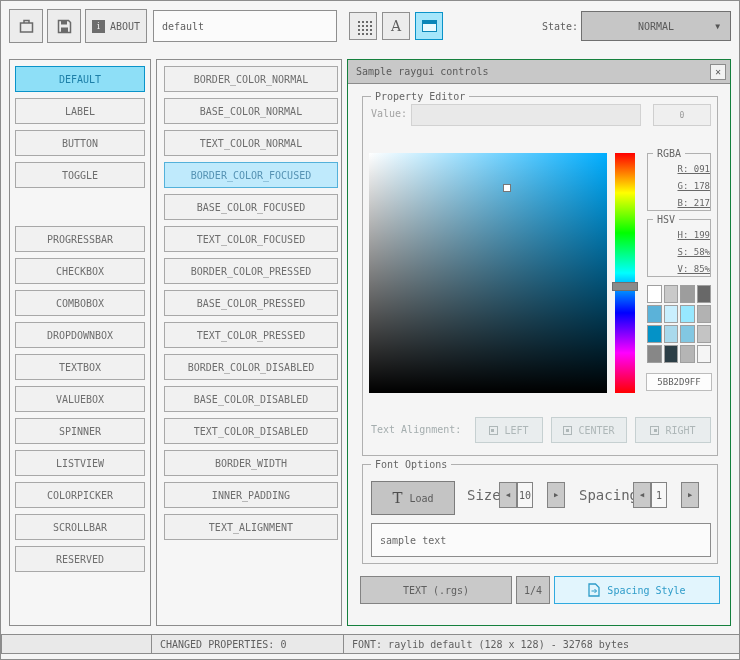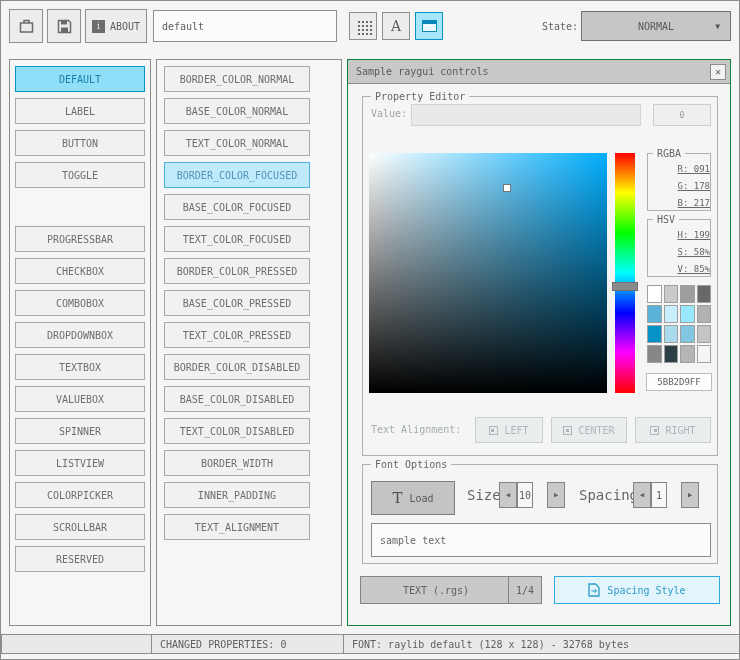--- a/index.html
+++ b/index.html
@@ -41,21 +41,21 @@
   .dd-arrow{position:absolute;right:10px;top:10px;font-size:8px;color:#555;}
   
   .panel{position:absolute;top:58px;height:567px;border:1px solid #8c8c8c;background:#f6f6f6;}
   .left-panel{left:8px;width:142px;}
   .mid-panel{left:155px;width:186px;}
   .list-item{
     position:absolute;height:26px;border:1px solid #a8a8a8;background:#f1f1f1;color:#6e6e6e;
     font-size:10px;display:flex;align-items:center;justify-content:center;
   }
   .left-panel .list-item{left:5px;width:130px;}
-  .mid-panel .list-item{left:7px;width:146px;}
+  .mid-panel .list-item{left:7px;width:174px;}
   .sel-control{border:1px solid #0a93c9 !important;background:#8edff7 !important;color:#1d7fa8 !important;}
   .sel-prop{border:1px solid #53b1da !important;background:#bfeafc !important;color:#5693b4 !important;}
   
   .sample-window{position:absolute;left:346px;top:58px;width:384px;height:567px;
     border:1px solid #15803d;background:#f5f5f5;}
   .win-header{position:absolute;left:0;top:0;width:100%;height:24px;background:#c8c8c8;
     border-bottom:1px solid #8c8c8c;display:flex;align-items:center;padding:0 8px;
     font-size:10px;color:#5a5a5a;}
   .close-btn{position:absolute;right:4px;top:4px;width:16px;height:16px;border:1px solid #8c8c8c;
     background:#f2f2f2;font-size:8px;color:#5a5a5a;display:flex;align-items:center;justify-content:center;}
@@ -285,21 +285,21 @@
       </button>
       <div class="spin-value" style="left:288px">1</div>
       <button class="spin-btn" style="left:318px">
         <span>▶</span>
       </button>
 
       <div class="sample-text-box">sample text</div>
     </div>
 
     <button class="gray-btn" style="left:12px;width:152px">TEXT (.rgs)</button>
-    <button class="gray-btn" style="left:160px;width:34px">1/4</button>
+    <button class="gray-btn" style="left:168px;width:34px">1/4</button>
     <button class="export-btn">
       <svg width="12" height="14" viewBox="0 0 12 14">
         <path d="M1 1 h6.5 l3.5 3.5 v8.5 h-10 z" fill="none" stroke="#2f9cc9" stroke-width="1.3"></path>
         <path d="M3.5 8 h5 M8.5 8 l-2 -2 M8.5 8 l-2 2" stroke="#2f9cc9" stroke-width="1" fill="none"></path>
       </svg>
       <span>Spacing Style</span>
     </button>
   </div>
 
   <div class="status-cell" style="left:0;width:151px"></div>

